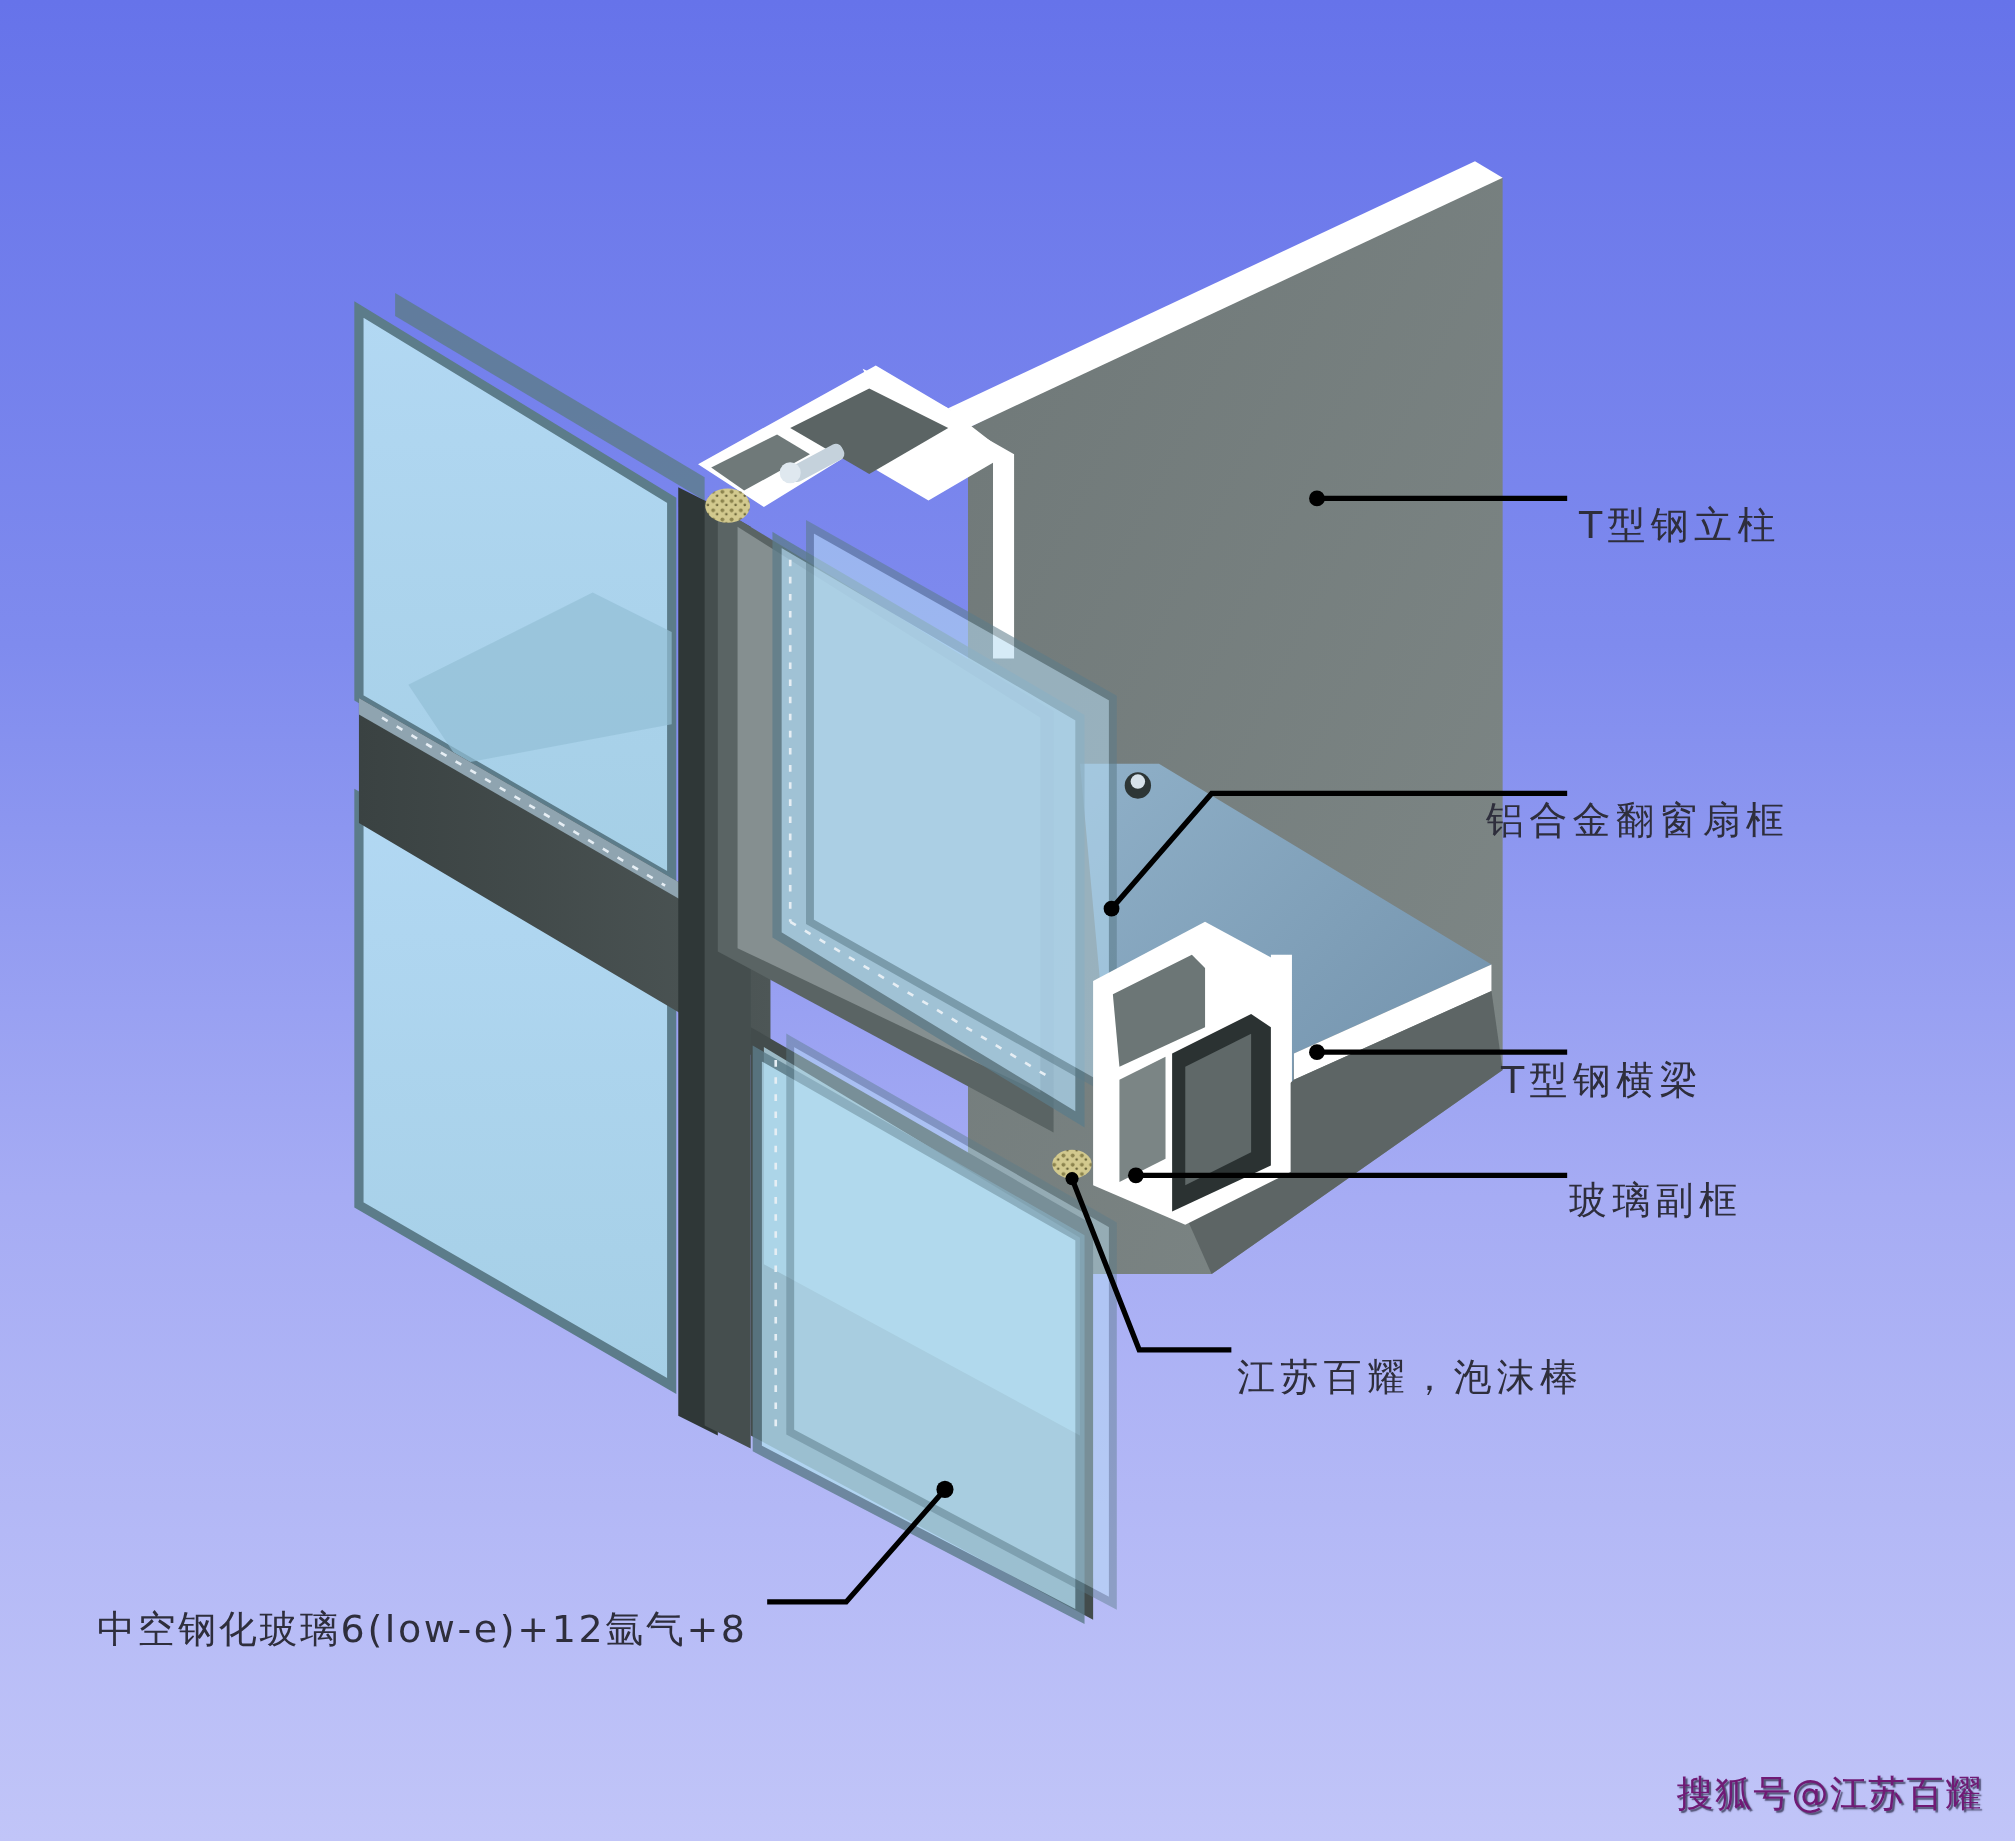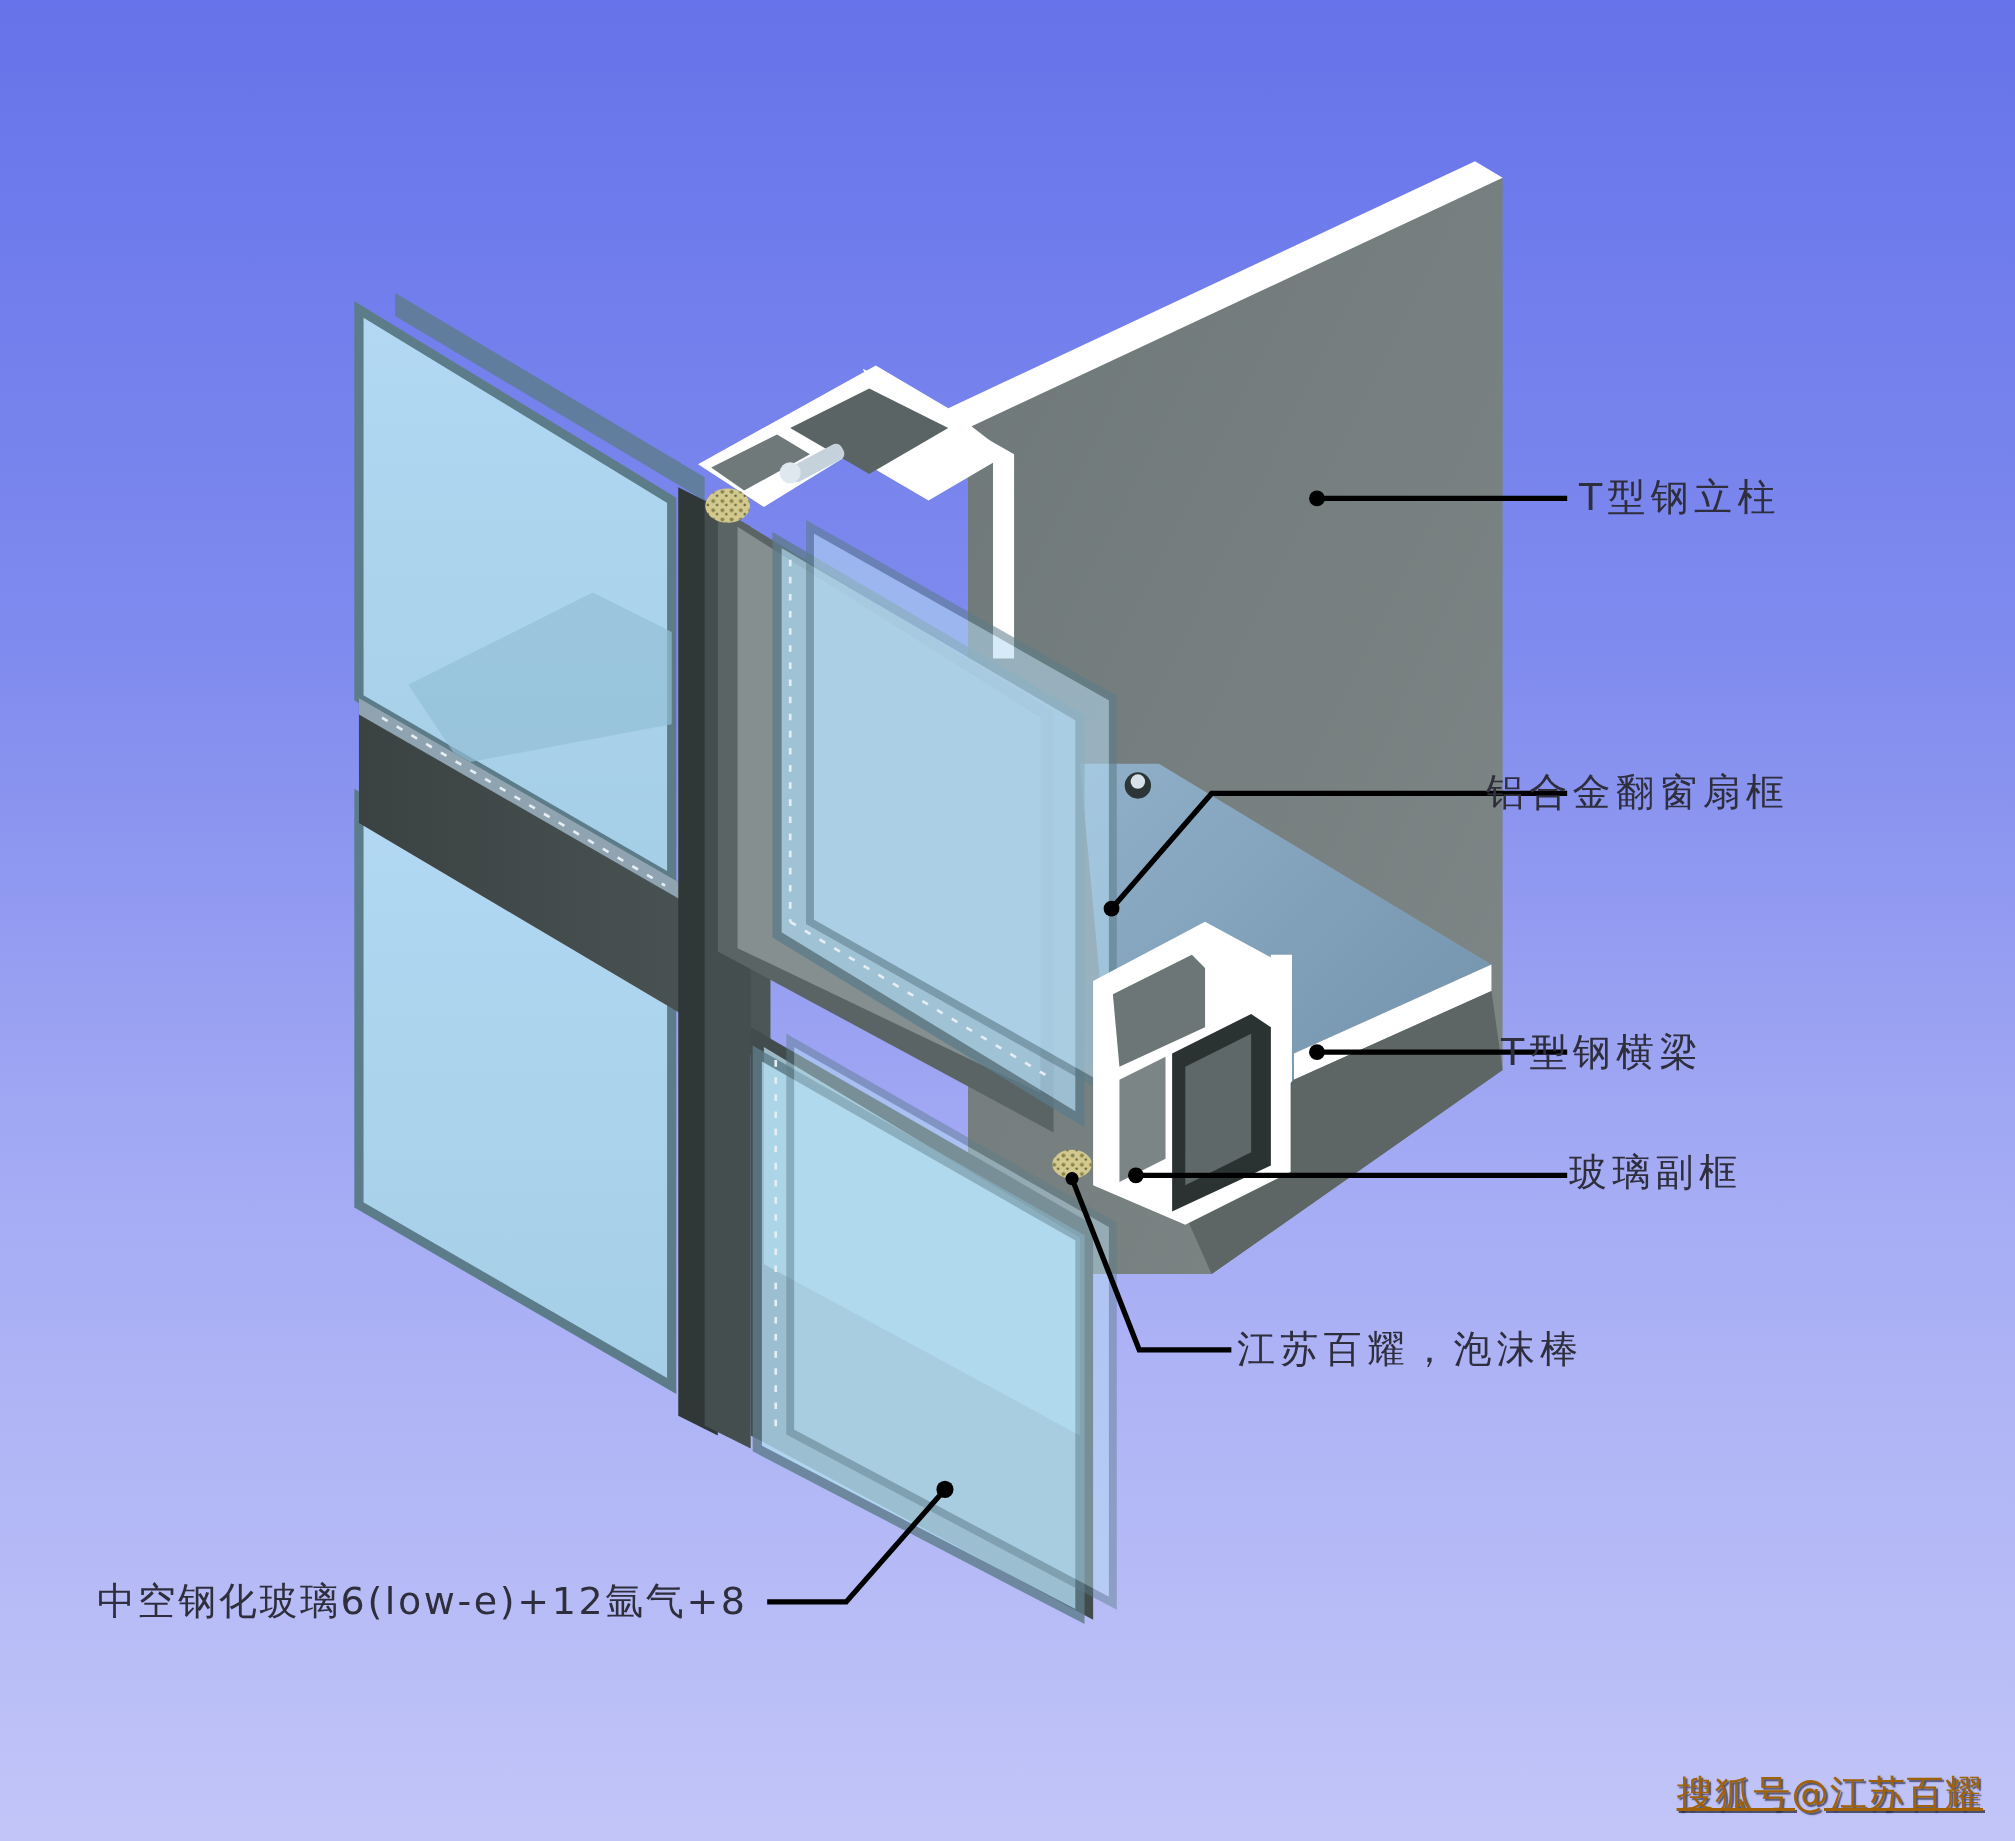--- a/index.html
+++ b/index.html
@@ -1,22 +1,22 @@
 <!DOCTYPE html>
 <html style="font-size:10.5px"><head>
 <meta charset="utf-8">
 <style>
   html,body{margin:0;padding:0;}
   body{width:2015px;height:1841px;overflow:hidden;position:relative;
        background:linear-gradient(180deg,#6673ea 0%,#7f8bee 35%,#a6acf4 65%,#c1c5f8 100%);
        font-family:"DejaVu Sans","Liberation Sans",sans-serif;}
   #scene{position:absolute;left:0;top:0;width:2015px;height:1841px;}
-  .label{position:absolute;color:#2e2e3c;font-size:38px;letter-spacing:5.3px;white-space:nowrap;line-height:1;}
-  .watermark{position:absolute;right:32px;bottom:22.4px;color:#a16207;font-size:37px;letter-spacing:1.3px;
-             text-shadow:2px 2px 1.3px rgba(40,40,70,0.75);white-space:nowrap;text-decoration:underline;}
+  .label{position:absolute;color:#2e2e3c;font-size:38px;letter-spacing:5.3px;white-space:nowrap;line-height:1;margin-top:28px;}
+  .watermark{position:absolute;right:32px;bottom:22.4px;color:#701a75;font-size:37px;letter-spacing:1.3px;
+             text-shadow:2px 2px 1.3px rgba(40,40,70,0.75);white-space:nowrap;}
 </style>
 </head>
 <body>
 
 <svg id="scene" viewBox="0 0 3060 2796" xmlns="http://www.w3.org/2000/svg">
   <defs>
     <linearGradient id="wallGrad" x1="0" y1="0" x2="1" y2="1">
       <stop offset="0" stop-color="#6f7878"></stop>
       <stop offset="1" stop-color="#7e8786"></stop>
     </linearGradient>

